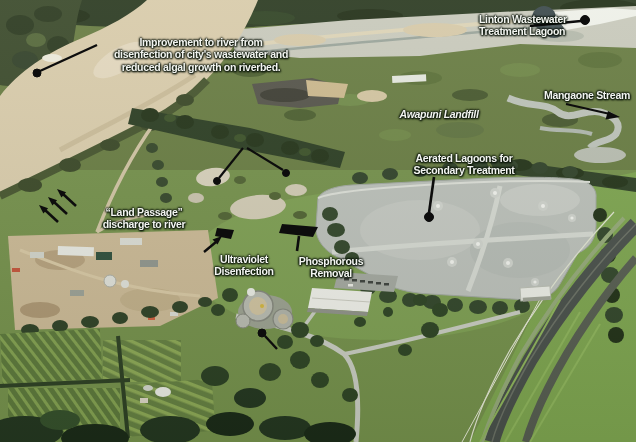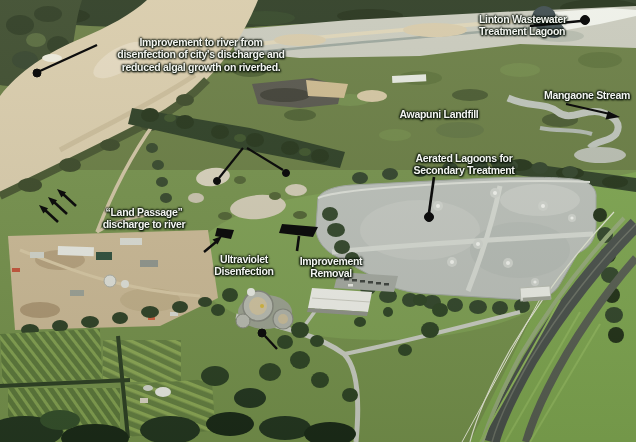--- a/index.html
+++ b/index.html
@@ -22,21 +22,21 @@
       0 0 2px #0b150b,
       0 1px 2px rgba(6,16,6,.95),
       1px 1px 2px rgba(6,16,6,.85),
       -1px 0 2px rgba(6,16,6,.75),
       0 -1px 2px rgba(6,16,6,.7);
     padding-left: 36px;
   }
   .lbl-improvement{left:70px;top:36px;width:190px;}
   .lbl-linton{left:443px;top:13px;width:100px;text-align:left;}
   .lbl-mangaone{left:503px;top:89px;width:96px;}
-  .lbl-awapuni{left:355px;top:108px;width:96px;}
+  .lbl-awapuni{left:355px;top:108px;width:96px;font-style:italic;}
   .lbl-wetlands{left:195px;top:116px;width:90px;}
   .lbl-aerated{left:350px;top:152px;width:156px;}
   .lbl-landpassage{left:60px;top:206px;width:96px;}
   .lbl-uv{left:160px;top:253px;width:96px;}
   .lbl-phosphorous{left:247px;top:255px;width:96px;}
   .lbl-primary{left:249px;top:351px;width:96px;}
 </style>
 </head>
 <body>
 
@@ -427,27 +427,27 @@
       </g>
 
       <g>
         <line x1="277" y1="349" x2="265" y2="336" stroke-width="2.4"></line>
         <circle cx="262" cy="333" r="4"></circle>
       </g>
     </g>
   </svg>
 
   <div class="lbl lbl-improvement">Improvement to river from
-disenfection of city's discharge and
+disenfection of city's wastewater and
 reduced algal growth on riverbed.</div>
   <div class="lbl lbl-linton">Linton Wastewater
 Treatment Lagoon</div>
   <div class="lbl lbl-mangaone">Mangaone Stream</div>
   <div class="lbl lbl-awapuni">Awapuni Landfill</div>
   <div class="lbl lbl-landpassage">“Land Passage”
 discharge to river</div>
   <div class="lbl lbl-aerated">Aerated Lagoons for
 Secondary Treatment</div>
   <div class="lbl lbl-uv">Ultraviolet
 Disenfection</div>
-  <div class="lbl lbl-phosphorous">Improvement
+  <div class="lbl lbl-phosphorous">Phosphorous
 Removal</div>
 </div>
 
 </body></html>

